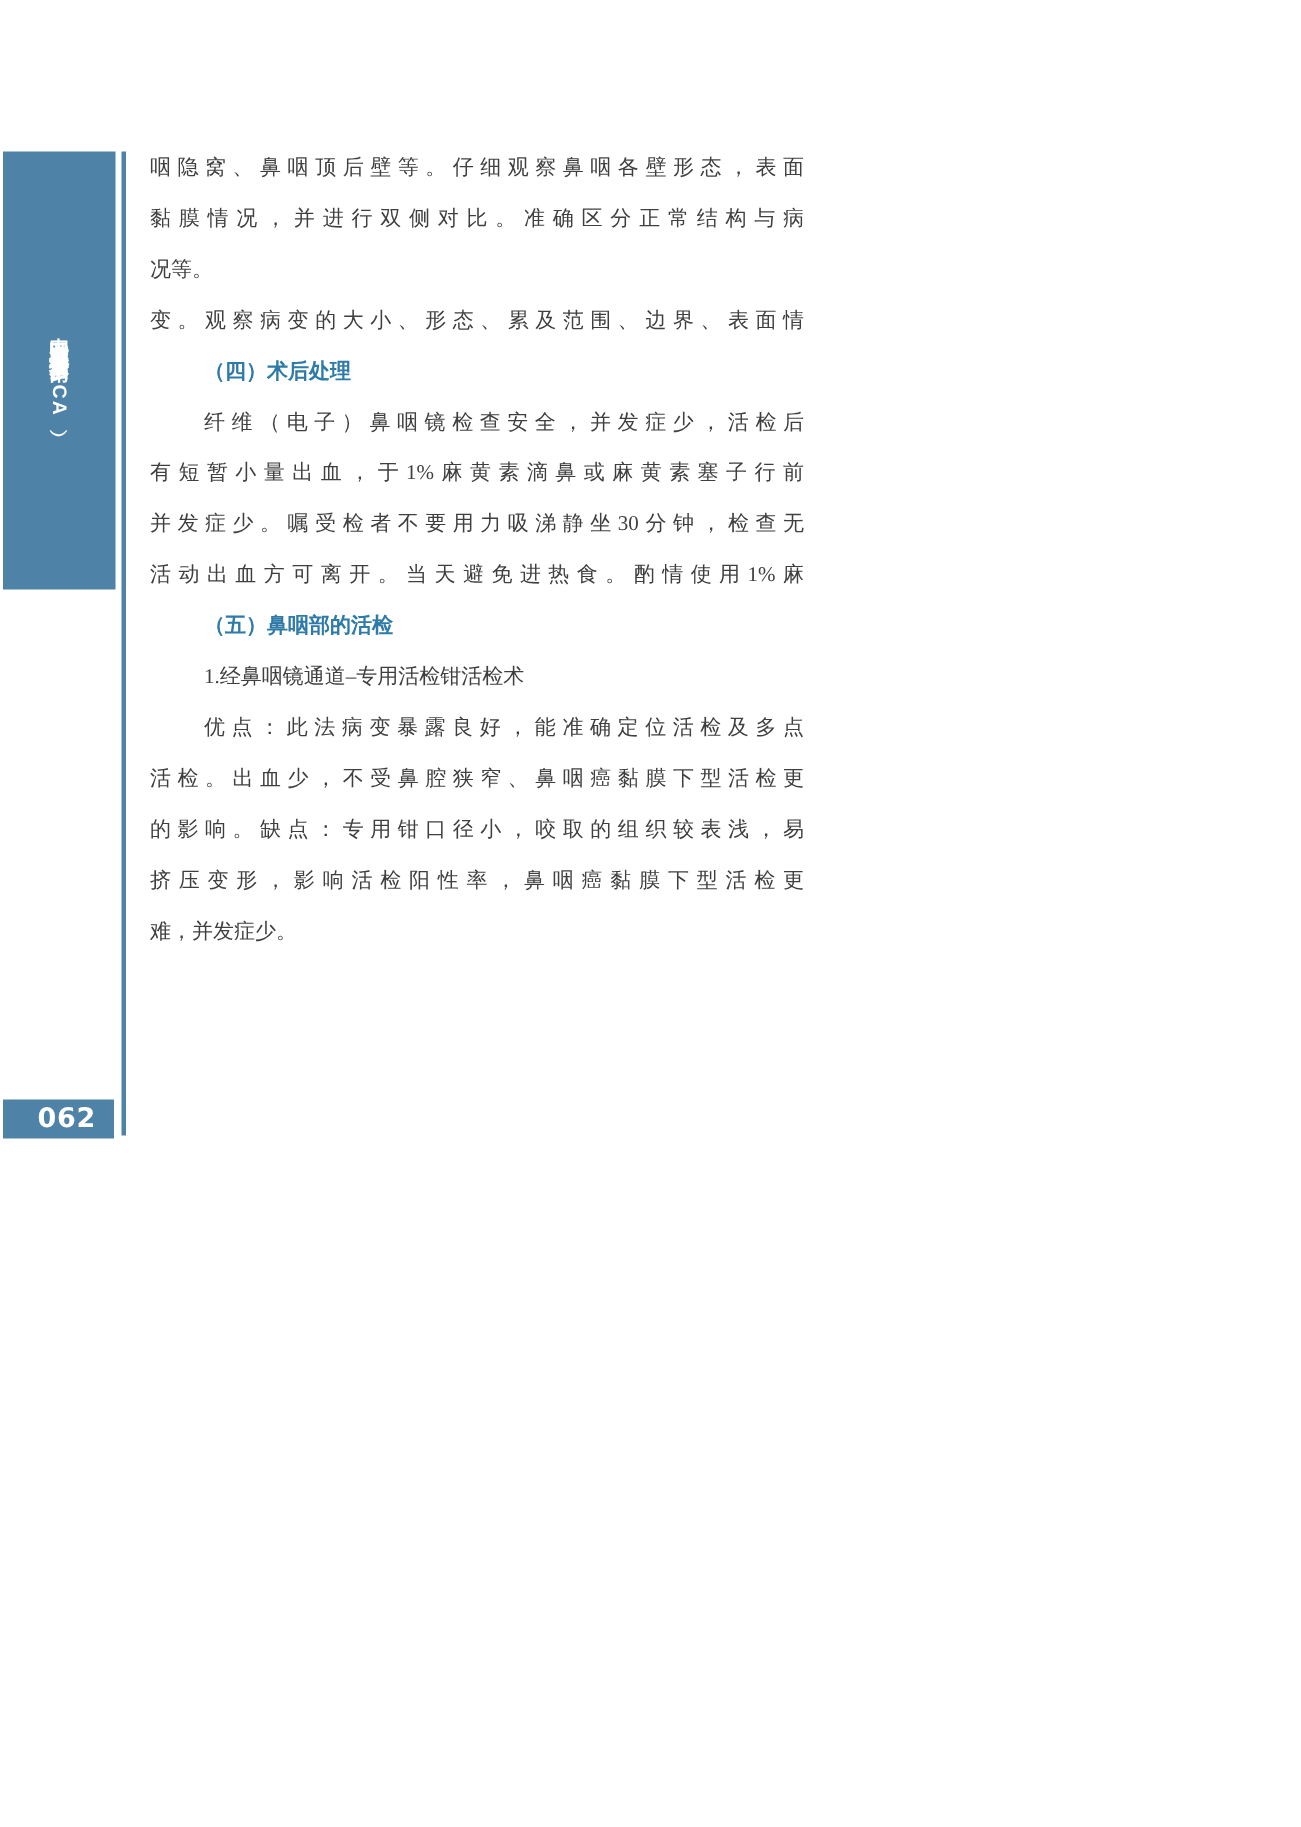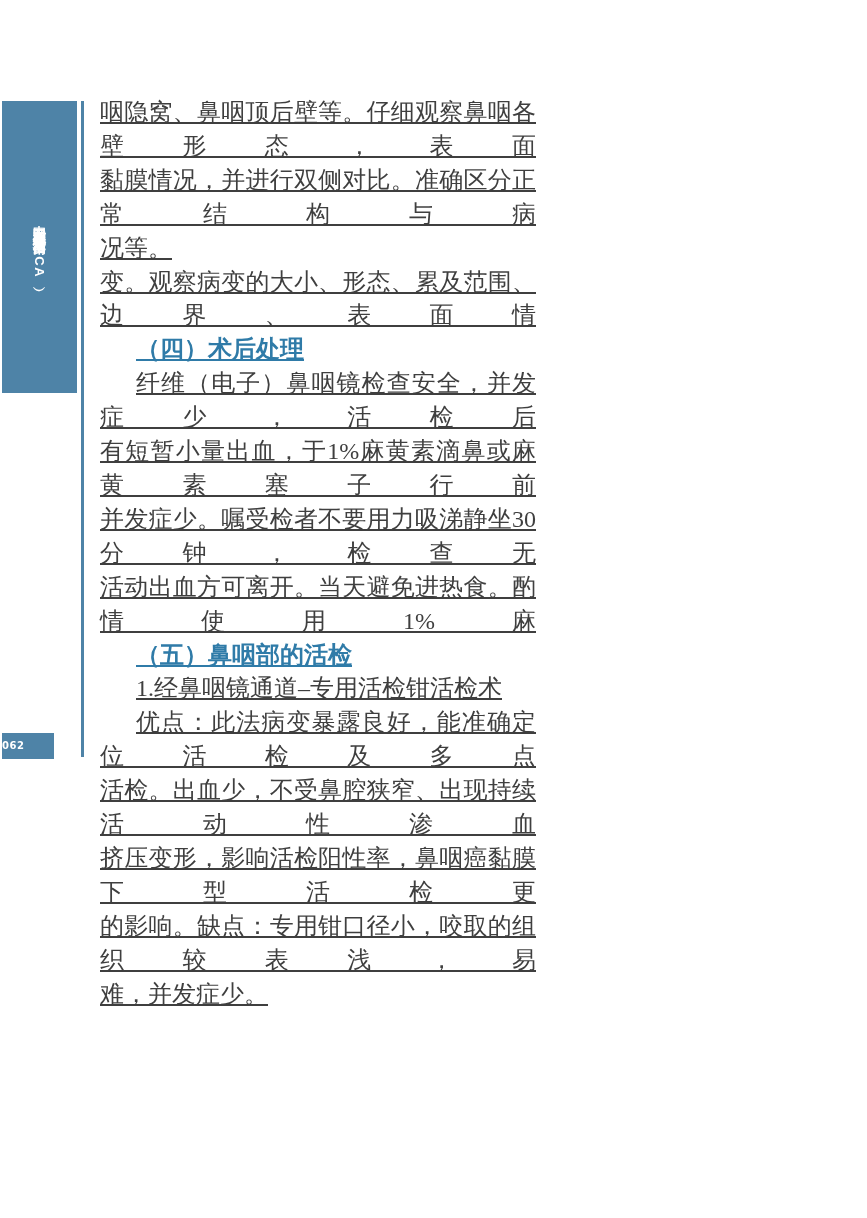--- a/index.html
+++ b/index.html
@@ -31,39 +31,39 @@
     color:#ffffff;
     line-height:1;
   }
   .vrule{
     position:absolute;left:81px;top:101px;
     width:3px;height:656px;
     background:var(--accent);
   }
   .page-number-badge{
     position:absolute;left:2px;top:733px;
-    width:52px;height:26px;
+    width:74px;height:26px;
     background:var(--accent);
+    text-align:right;
     padding-right:12px;
     font-family:"DejaVu Sans", sans-serif;
-    font-size:10px;
+    font-size:18px;
     font-weight:600;
     letter-spacing:0.5px;
     line-height:26px;
     color:#ffffff;
   }
   .content{
     position:absolute;left:100px;top:96px;
     width:436px;
   }
   .line{
-    font-size:24px;
+    font-size:14px;
     line-height:33.9px;
     color:var(--body);
-    text-decoration:underline;
   }
   .line.fill{
     text-align:justify;
     text-align-last:justify;
     text-justify:inter-character;
   }
   .line.indent{
     text-indent:36px;
   }
   .heading .line{
@@ -103,19 +103,19 @@
         <div class="line fill">活动出血方可离开。当天避免进热食。酌情使用1%麻</div>
       </div>
       <div class="block heading">
         <div class="line">（五）鼻咽部的活检</div>
       </div>
       <div class="block paragraph">
         <div class="line indent">1.经鼻咽镜通道–专用活检钳活检术</div>
       </div>
       <div class="block paragraph">
         <div class="line indent fill">优点：此法病变暴露良好，能准确定位活检及多点</div>
-        <div class="line fill">活检。出血少，不受鼻腔狭窄、出现持续活动性渗血</div>
+        <div class="line fill">活检。出血少，不受鼻腔狭窄、鼻咽癌黏膜下型活检更</div>
+        <div class="line fill">的影响。缺点：专用钳口径小，咬取的组织较表浅，易</div>
         <div class="line fill">挤压变形，影响活检阳性率，鼻咽癌黏膜下型活检更</div>
-        <div class="line fill">的影响。缺点：专用钳口径小，咬取的组织较表浅，易</div>
         <div class="line">难，并发症少。</div>
       </div>
     </main>
 </div>
 
 </body></html>

